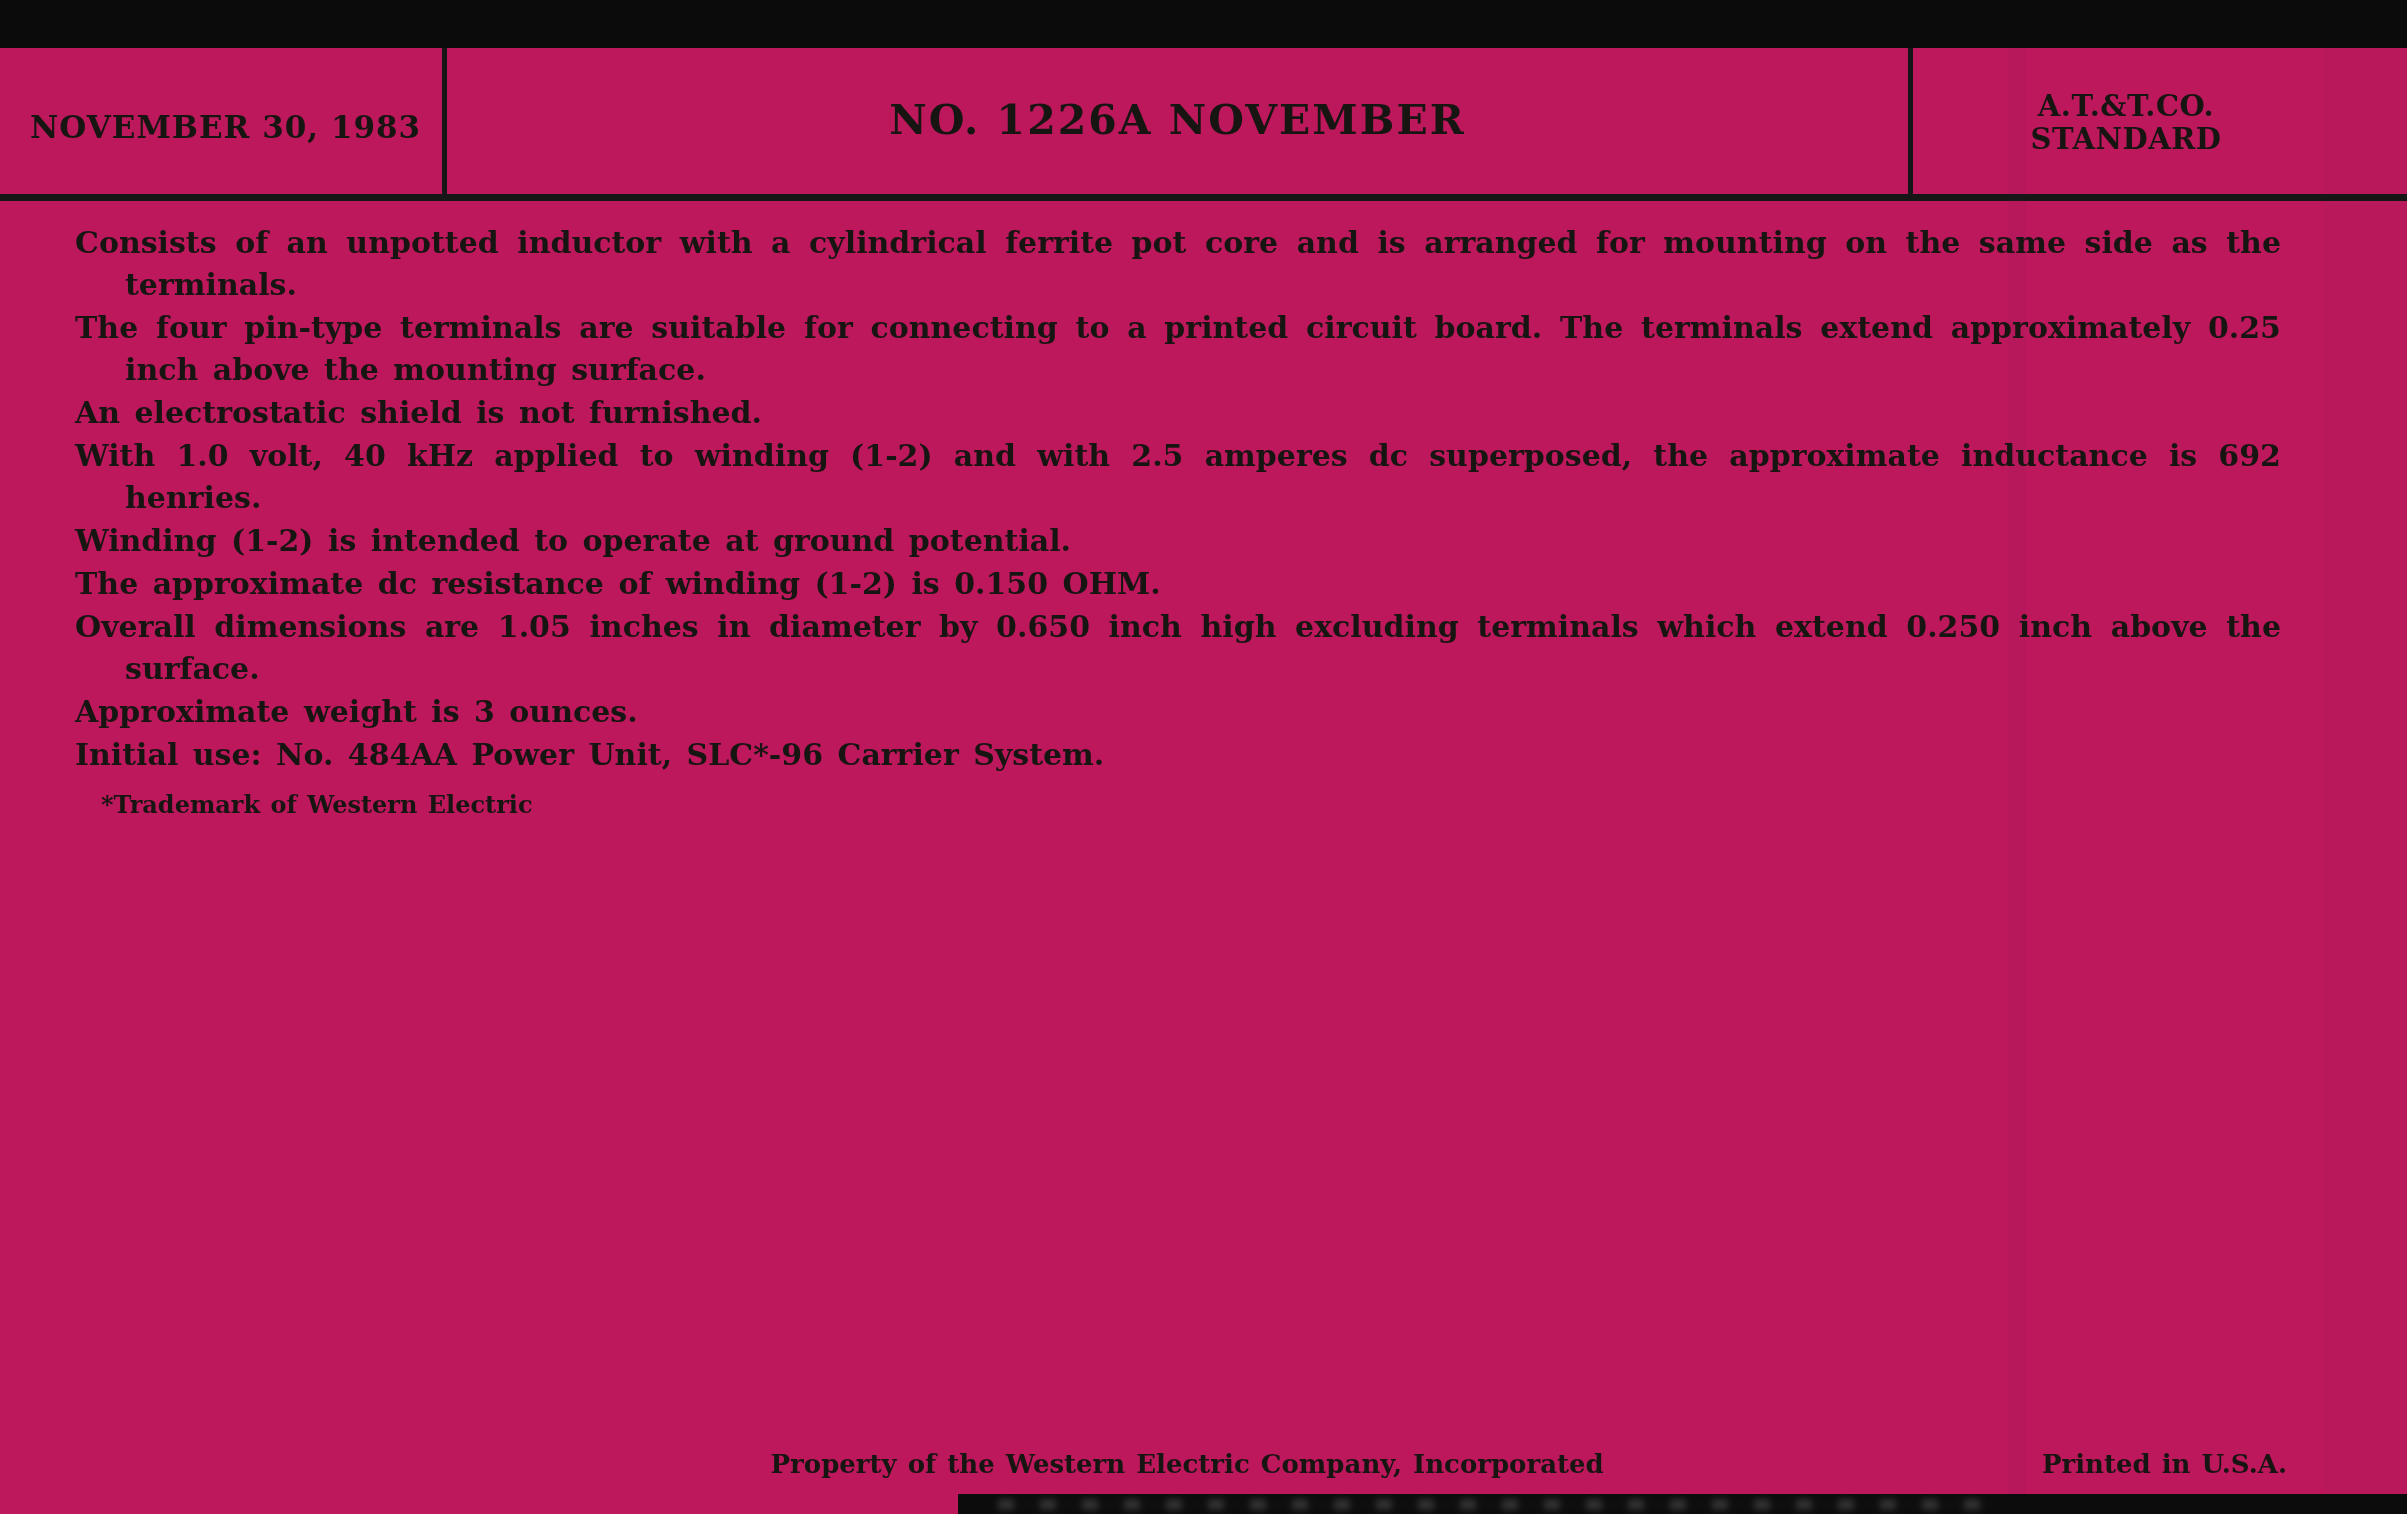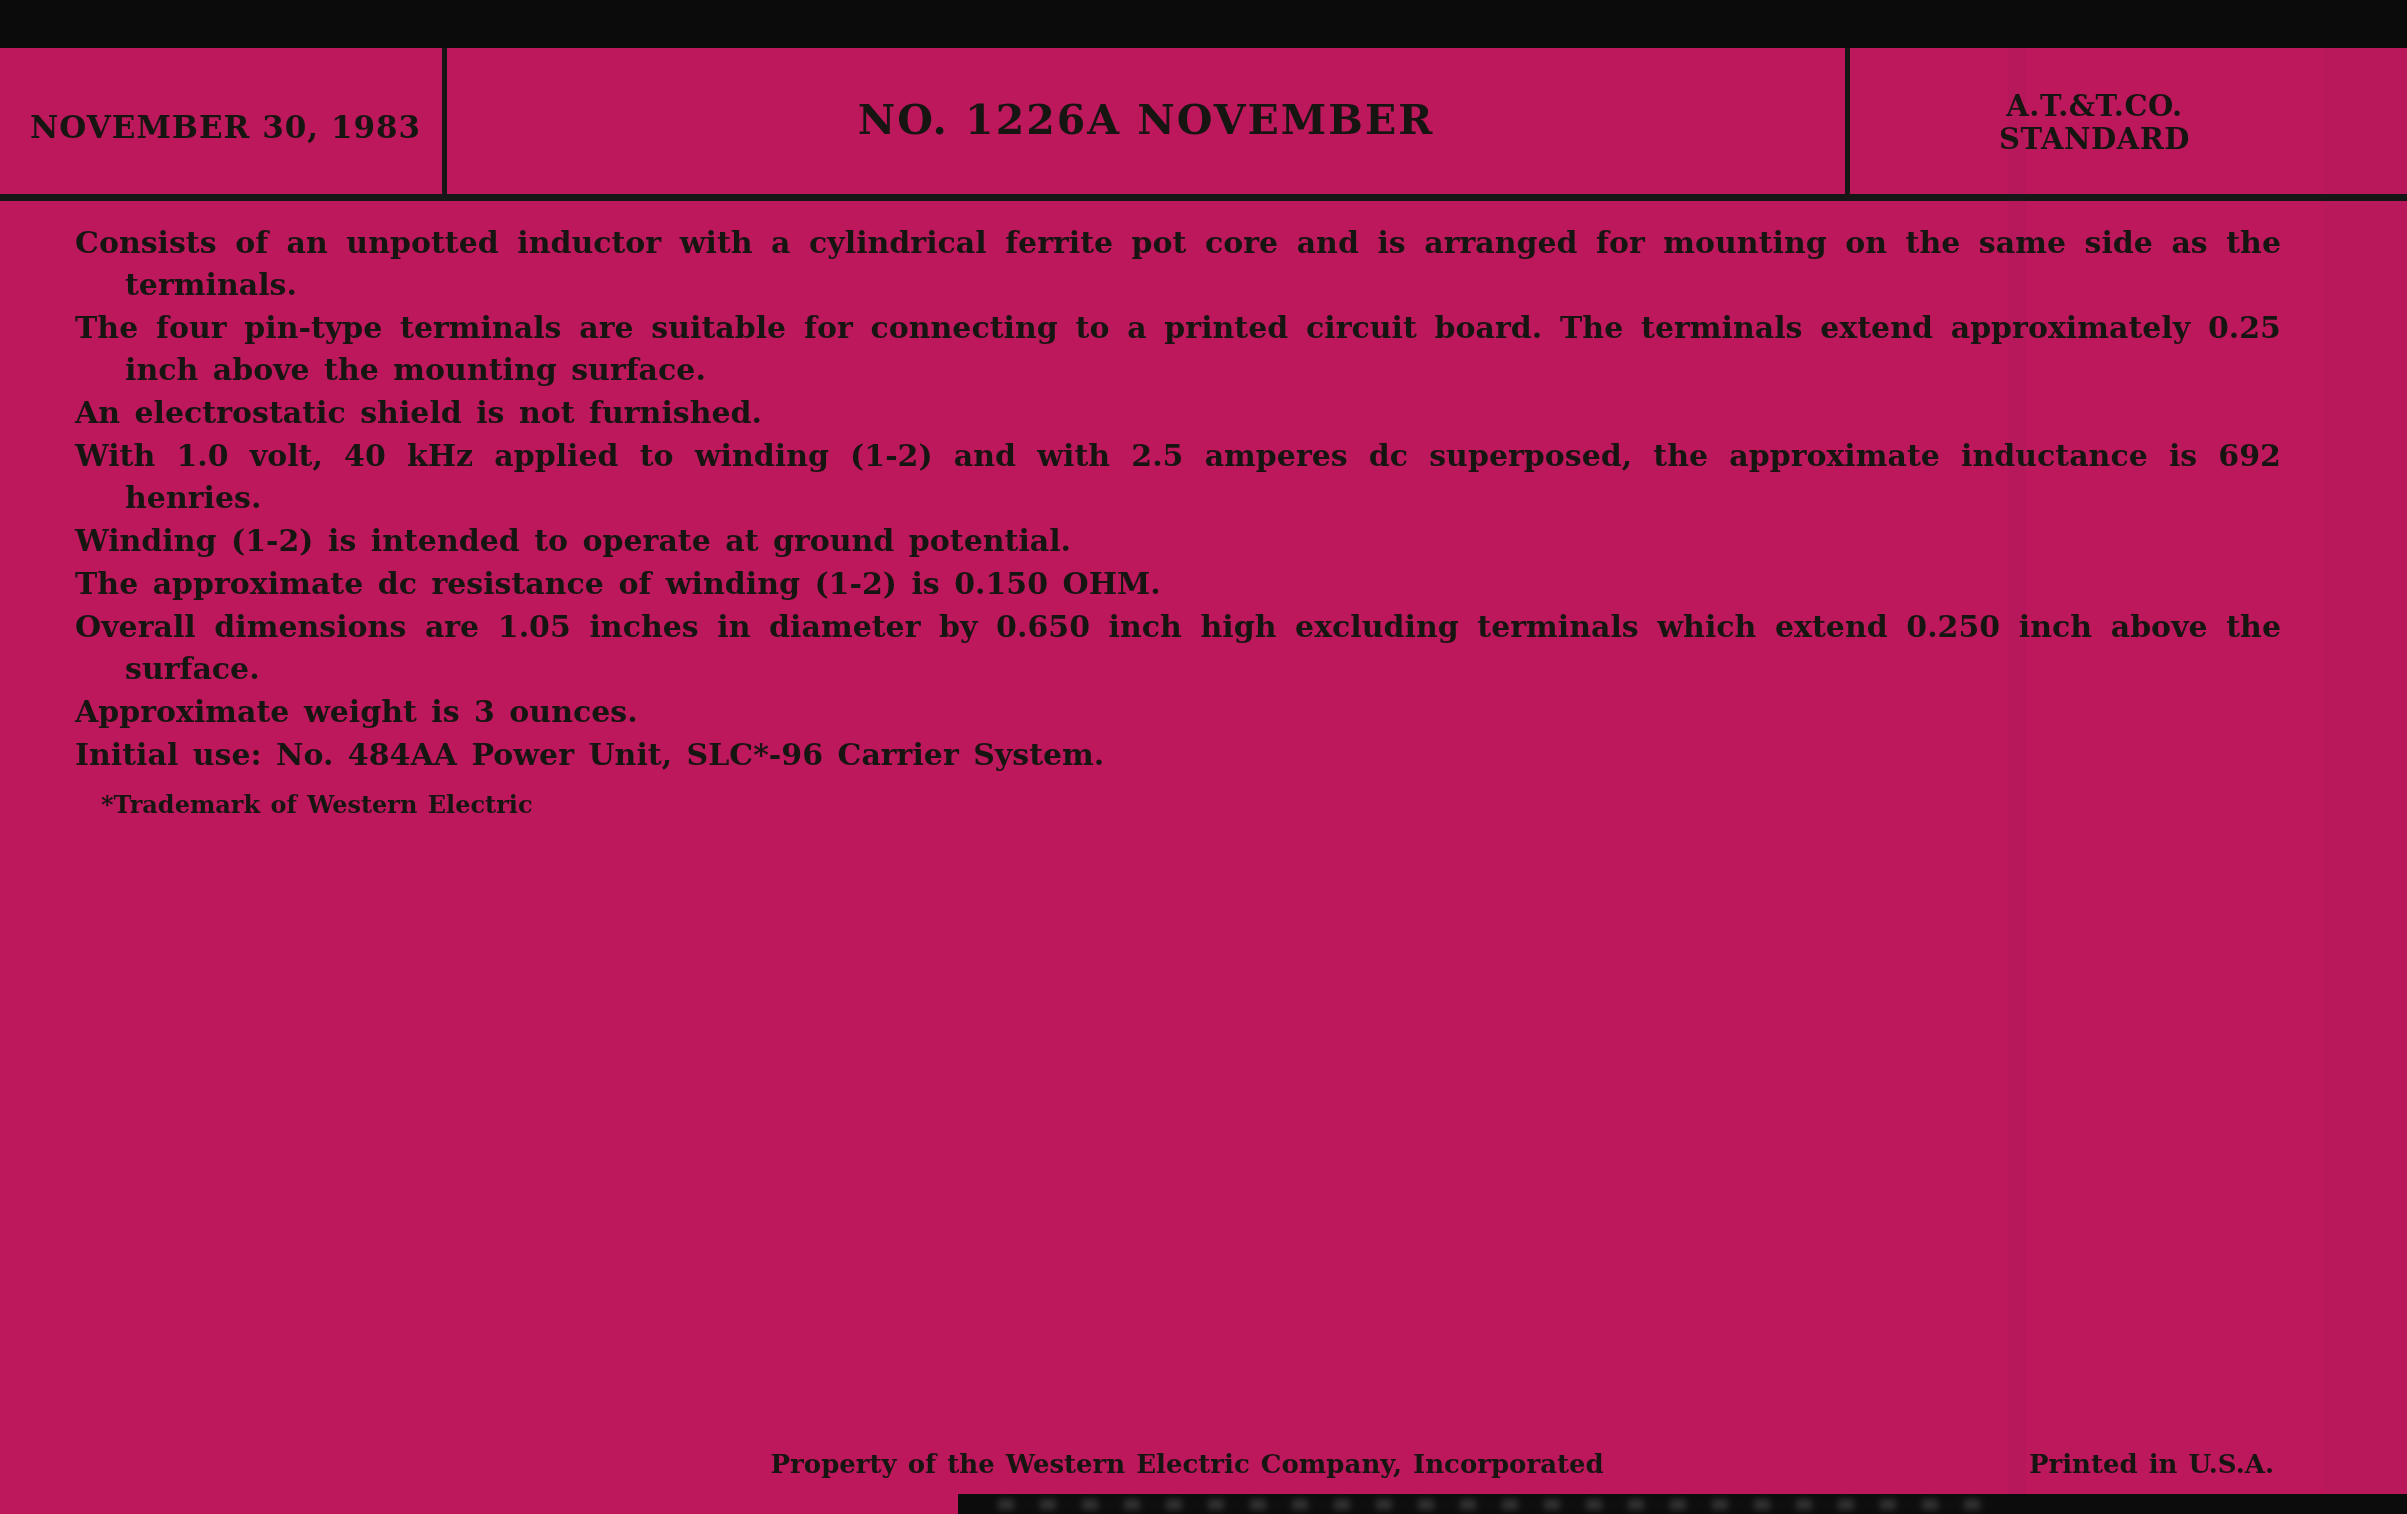--- a/index.html
+++ b/index.html
@@ -55,21 +55,21 @@
   }
   .vline { width: 5px; background: #161616; }
   .title-cell {
     flex: 1; display: flex; align-items: center; justify-content: center;
   }
   .doc-title {
     font-size: 41px; font-weight: bold; letter-spacing: 2px; white-space: nowrap;
     padding-bottom: 6px;
   }
   .org-cell {
-    width: 558px; display: flex; flex-direction: column;
+    width: 495px; display: flex; flex-direction: column;
     align-items: center; justify-content: center; padding-right: 69px;
   }
   .org-line {
     font-size: 29px; font-weight: bold; letter-spacing: 0.5px; line-height: 1.12;
     white-space: nowrap;
   }
   .header-rule {
     position: absolute; top: 194px; left: 0; width: 100%; height: 7px;
     background: #161616;
   }
@@ -94,21 +94,21 @@
   
   .doc-footer {
     position: absolute; top: 1449px; left: 0; width: 100%; height: 42px;
     font-size: 26px; font-weight: bold;
   }
   .property-notice {
     position: absolute; left: 49.3%; transform: translateX(-50%); white-space: nowrap;
     word-spacing: 2px;
   }
   .printed-notice {
-    position: absolute; right: 134px; white-space: nowrap;
+    position: absolute; right: 121px; white-space: nowrap;
     word-spacing: 2px;
   }
 </style>
 </head>
 <body>
 
 <div class="page">
 
   <div class="scan-top"></div>
 

